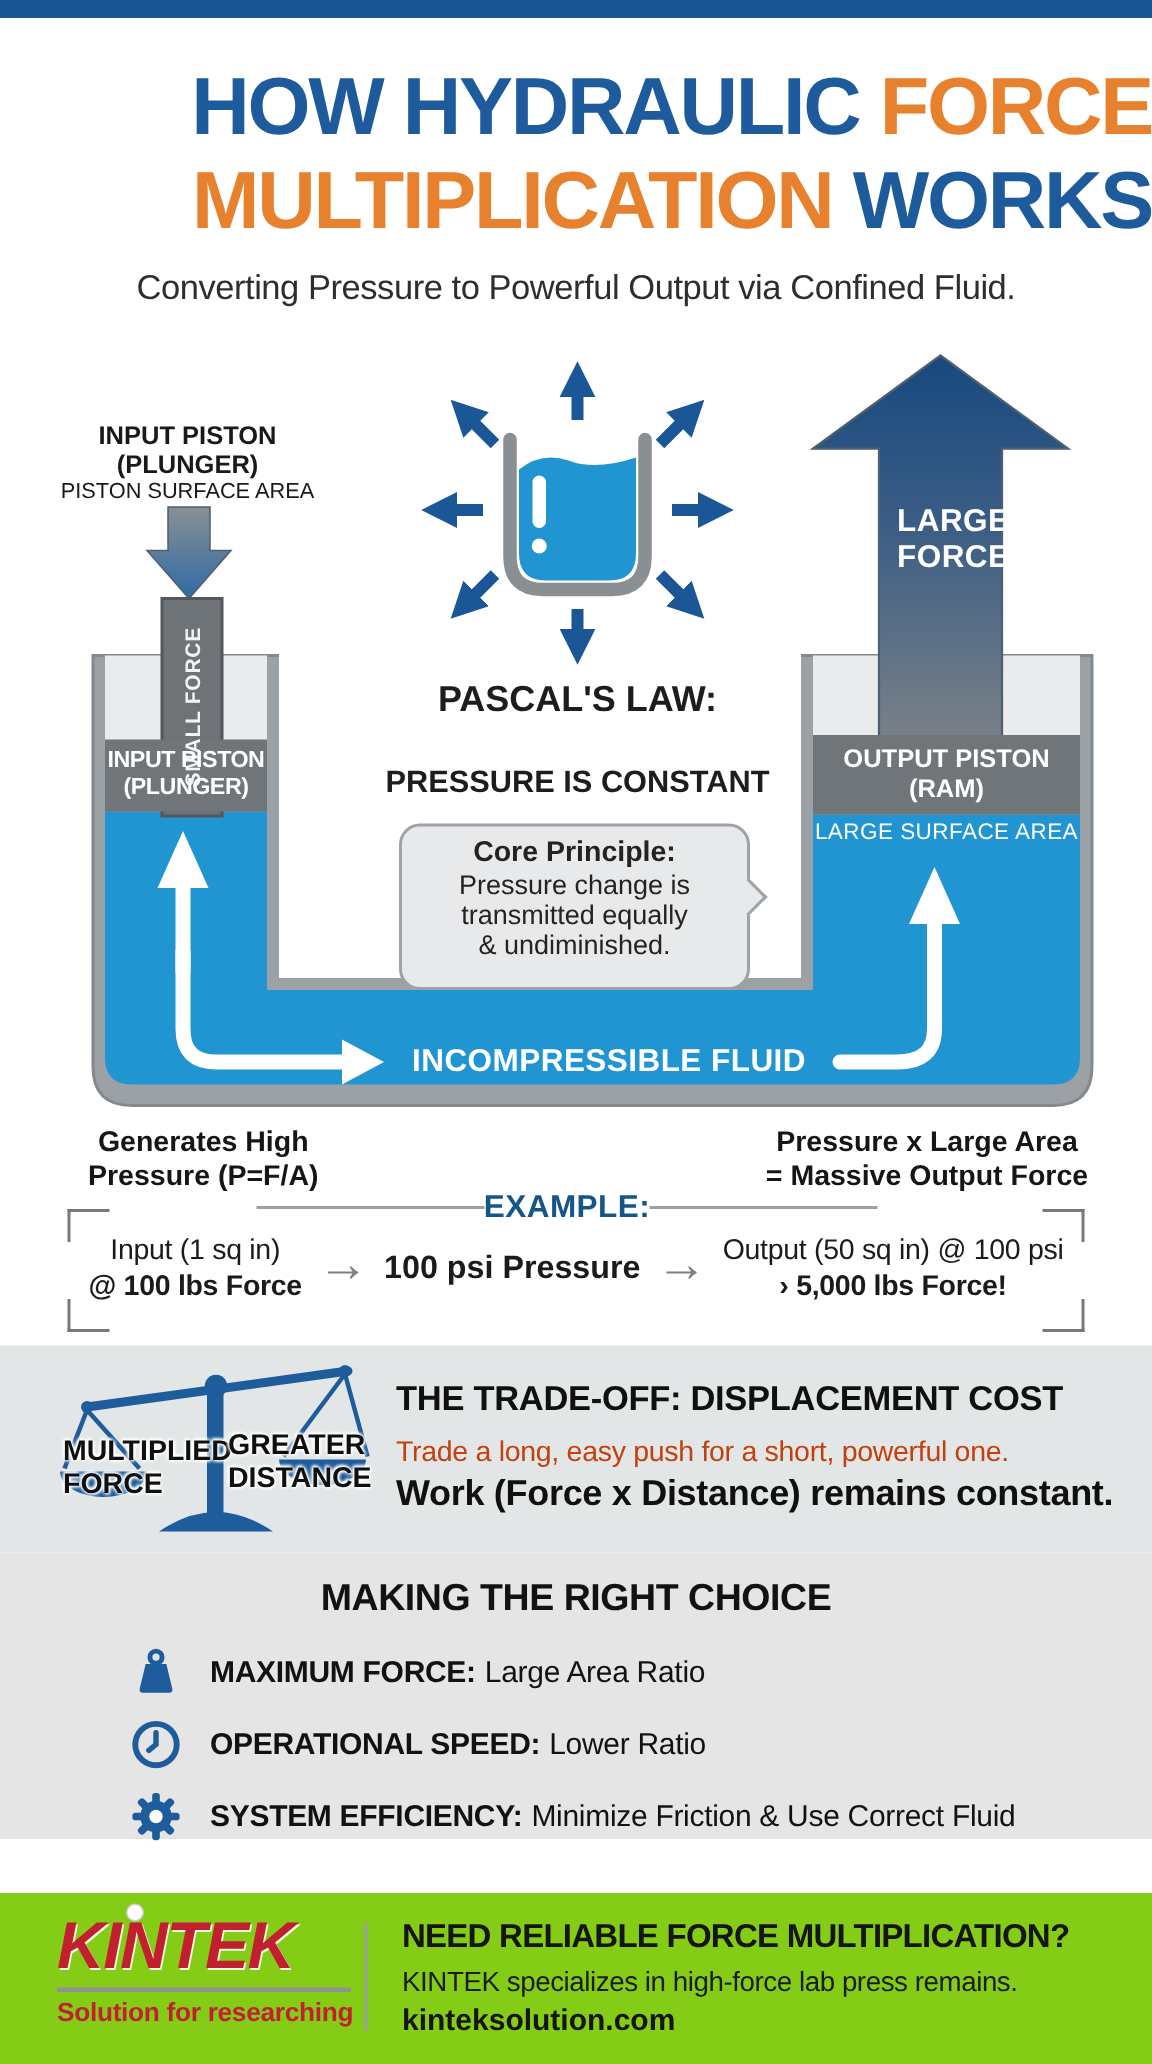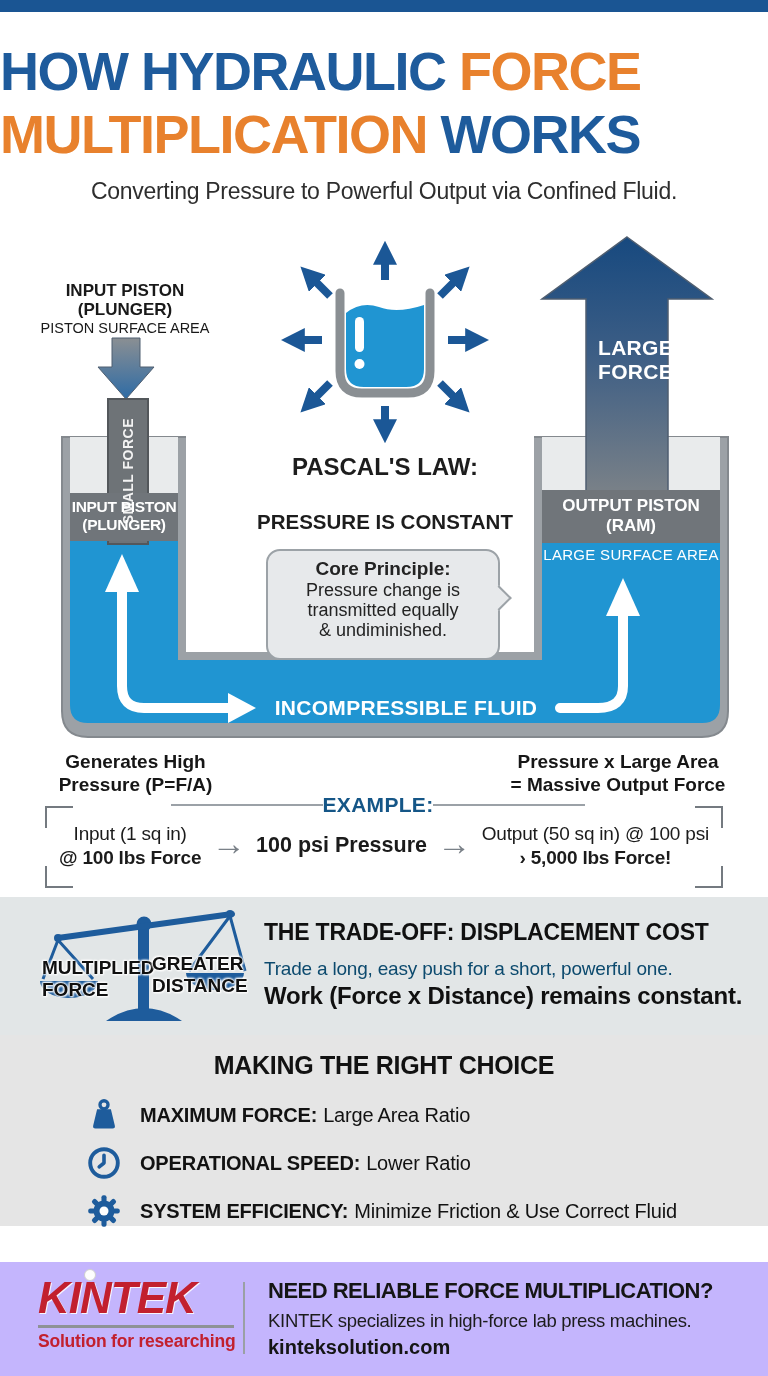--- a/index.html
+++ b/index.html
@@ -2,21 +2,21 @@
 <html><head>
 <meta charset="utf-8">
 <style>
   html,body{margin:0;padding:0;background:#ffffff;}
   .page{position:relative;width:768px;height:1376px;background:#ffffff;overflow:hidden;
         font-family:"Liberation Sans","DejaVu Sans",sans-serif;}
   .abs{position:absolute;}
   
   .topbar{position:absolute;left:0;top:0;width:768px;height:12px;background:#1A5593;}
   
-  .title-line{position:absolute;left:0;right:0;text-align:left;white-space:nowrap;
+  .title-line{position:absolute;left:0;right:0;text-align:right;white-space:nowrap;
     font-weight:800;font-size:54px;letter-spacing:-1.5px;line-height:1;}
   .t-blue{color:#1E5B9C;} .t-orange{color:#E8812D;}
   .subtitle{position:absolute;left:0;right:0;top:178px;text-align:center;font-size:23px;
     letter-spacing:-0.3px;color:#2e2e2e;}
   
   .lbl-input-top{position:absolute;left:40px;top:281px;width:170px;text-align:center;color:#191919;line-height:1.13;}
   .lbl-input-top .b{font-weight:800;font-size:17px;}
   .lbl-input-top .r{font-weight:400;font-size:14.5px;margin-top:1px;}
   .rod-text{position:absolute;left:108px;top:399px;width:40px;height:145px;display:flex;
     align-items:center;justify-content:center;}
@@ -61,34 +61,34 @@
   .ex-arrow{color:#7A8188;font-size:34px;line-height:1;padding-bottom:5px;}
   
   .tradeoff{position:absolute;left:0;top:897px;width:768px;height:138px;background:#E2E6E7;}
   .scale{position:absolute;left:36px;top:10px;}
   .pan-label{position:absolute;text-align:left;font-weight:700;font-size:19px;color:#101010;line-height:1.15;z-index:2;
     text-shadow:0 0 3px #fff,0 0 3px #fff,1px 1px 2px #fff,-1px -1px 2px #fff;}
   .pl-left{left:42px;top:60px;width:116px;}
   .pl-right{left:152px;top:56px;width:112px;}
   .to-text{position:absolute;left:264px;top:22px;color:#101010;}
   .to-h{font-weight:800;font-size:23px;letter-spacing:-0.2px;}
-  .to-b1{font-size:19px;color:#0c4a6e;margin-top:12px;letter-spacing:-0.2px;}
+  .to-b1{font-size:19px;color:#c2410c;margin-top:12px;letter-spacing:-0.2px;}
   .to-b2{font-size:24px;font-weight:800;color:#101010;margin-top:2px;letter-spacing:-0.2px;}
   
   .choice{position:absolute;left:0;top:1035px;width:768px;height:191px;background:#e5e5e5;}
   .ch-h{position:absolute;left:0;right:0;top:16px;text-align:center;font-weight:800;font-size:25px;
     color:#121212;letter-spacing:-0.3px;}
   .items{position:absolute;left:86px;top:62px;}
   .item{display:flex;align-items:center;height:36px;margin-bottom:12px;}
   .item svg{margin-right:18px;flex:0 0 auto;}
   .itext{font-size:20px;color:#121212;letter-spacing:-0.2px;white-space:nowrap;}
   .itext .lab{font-weight:800;}
   .itext .val{margin-left:6px;font-weight:400;}
   
-  .footer{position:absolute;left:0;top:1262px;width:768px;height:114px;background:#c4b5fd;}
+  .footer{position:absolute;left:0;top:1262px;width:768px;height:114px;background:#84cc16;}
   .logo{position:absolute;left:38px;top:14px;width:205px;}
   .logo-word{position:relative;color:#C2202E;font-weight:900;font-style:italic;font-size:44px;
     line-height:1;letter-spacing:-1px;text-shadow:1px 1px 0 rgba(255,255,255,0.85);}
   .logo-dot{position:absolute;left:46px;top:-7px;width:10px;height:10px;border-radius:50%;
     background:#fdfdfd;border:1px solid #cfcfcf;}
   .logo-rule{width:196px;height:2.5px;background:#8E9296;margin:5px 0 3px;}
   .logo-tag{color:#C2202E;font-weight:700;font-size:17.5px;letter-spacing:-0.2px;}
   .foot-div{position:absolute;left:243px;top:20px;width:2px;height:72px;background:#9AA0A4;}
   .foot-right{position:absolute;left:268px;top:16px;width:488px;color:#151515;}
   .fr-h{font-weight:800;font-size:22px;letter-spacing:-0.5px;}
@@ -309,18 +309,18 @@
     <div class="logo">
       <div class="logo-word"><span>KINTEK</span>
         <div class="logo-dot"></div>
       </div>
       <div class="logo-rule"></div>
       <div class="logo-tag">Solution for researching</div>
     </div>
     <div class="foot-div"></div>
     <div class="foot-right">
       <div class="fr-h">NEED RELIABLE FORCE MULTIPLICATION?</div>
-      <div class="fr-b">KINTEK specializes in high-force lab press machines.</div>
+      <div class="fr-b">KINTEK specializes in high-force lab press remains.</div>
       <div class="fr-s">kinteksolution.com</div>
     </div>
   </div>
 
 </div>
 
 </body></html>

